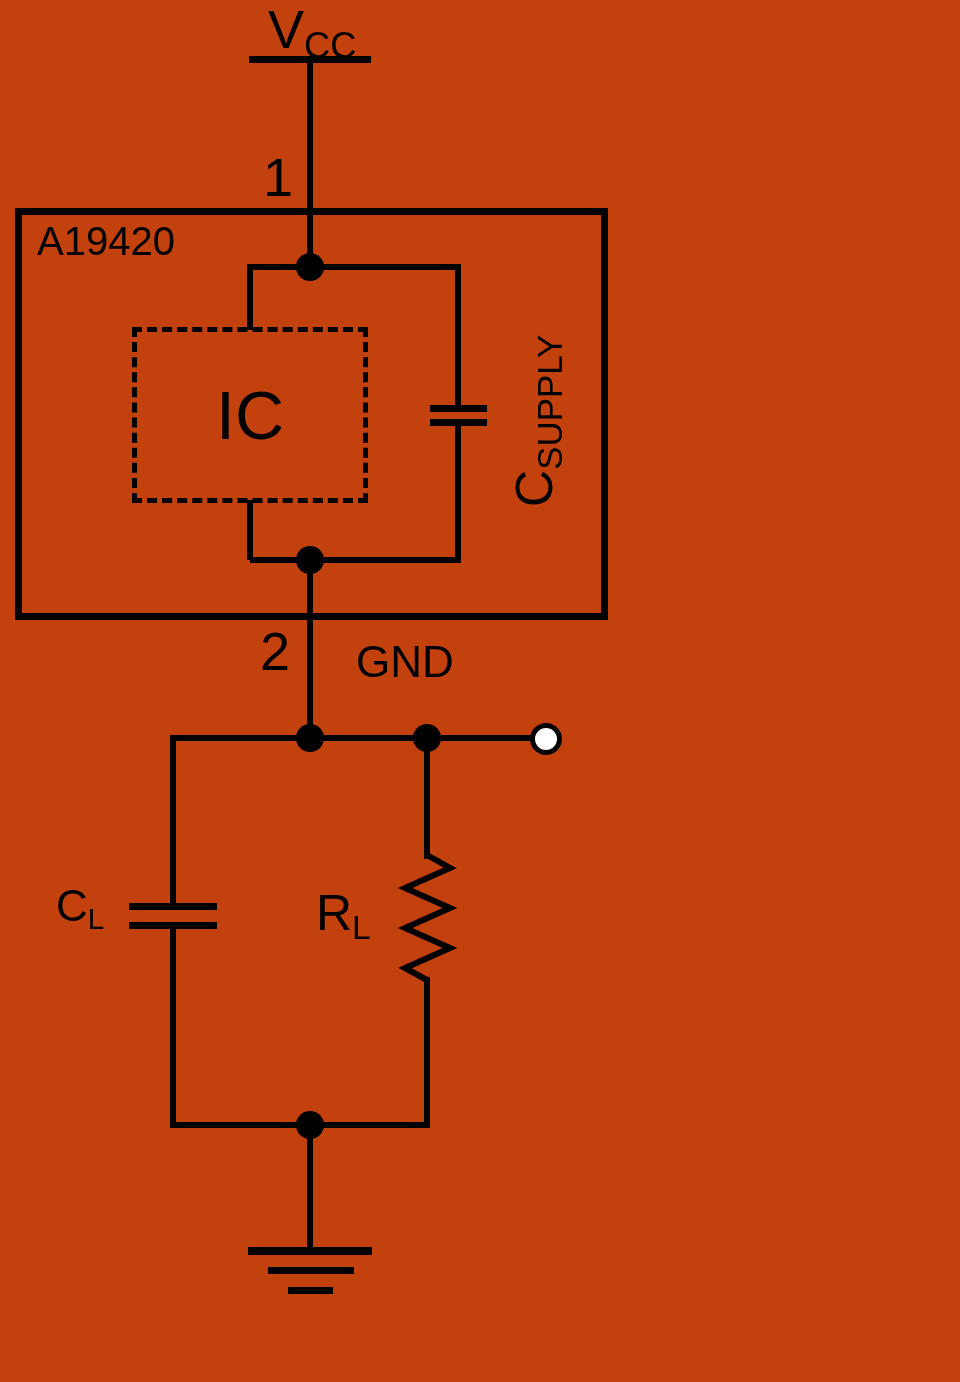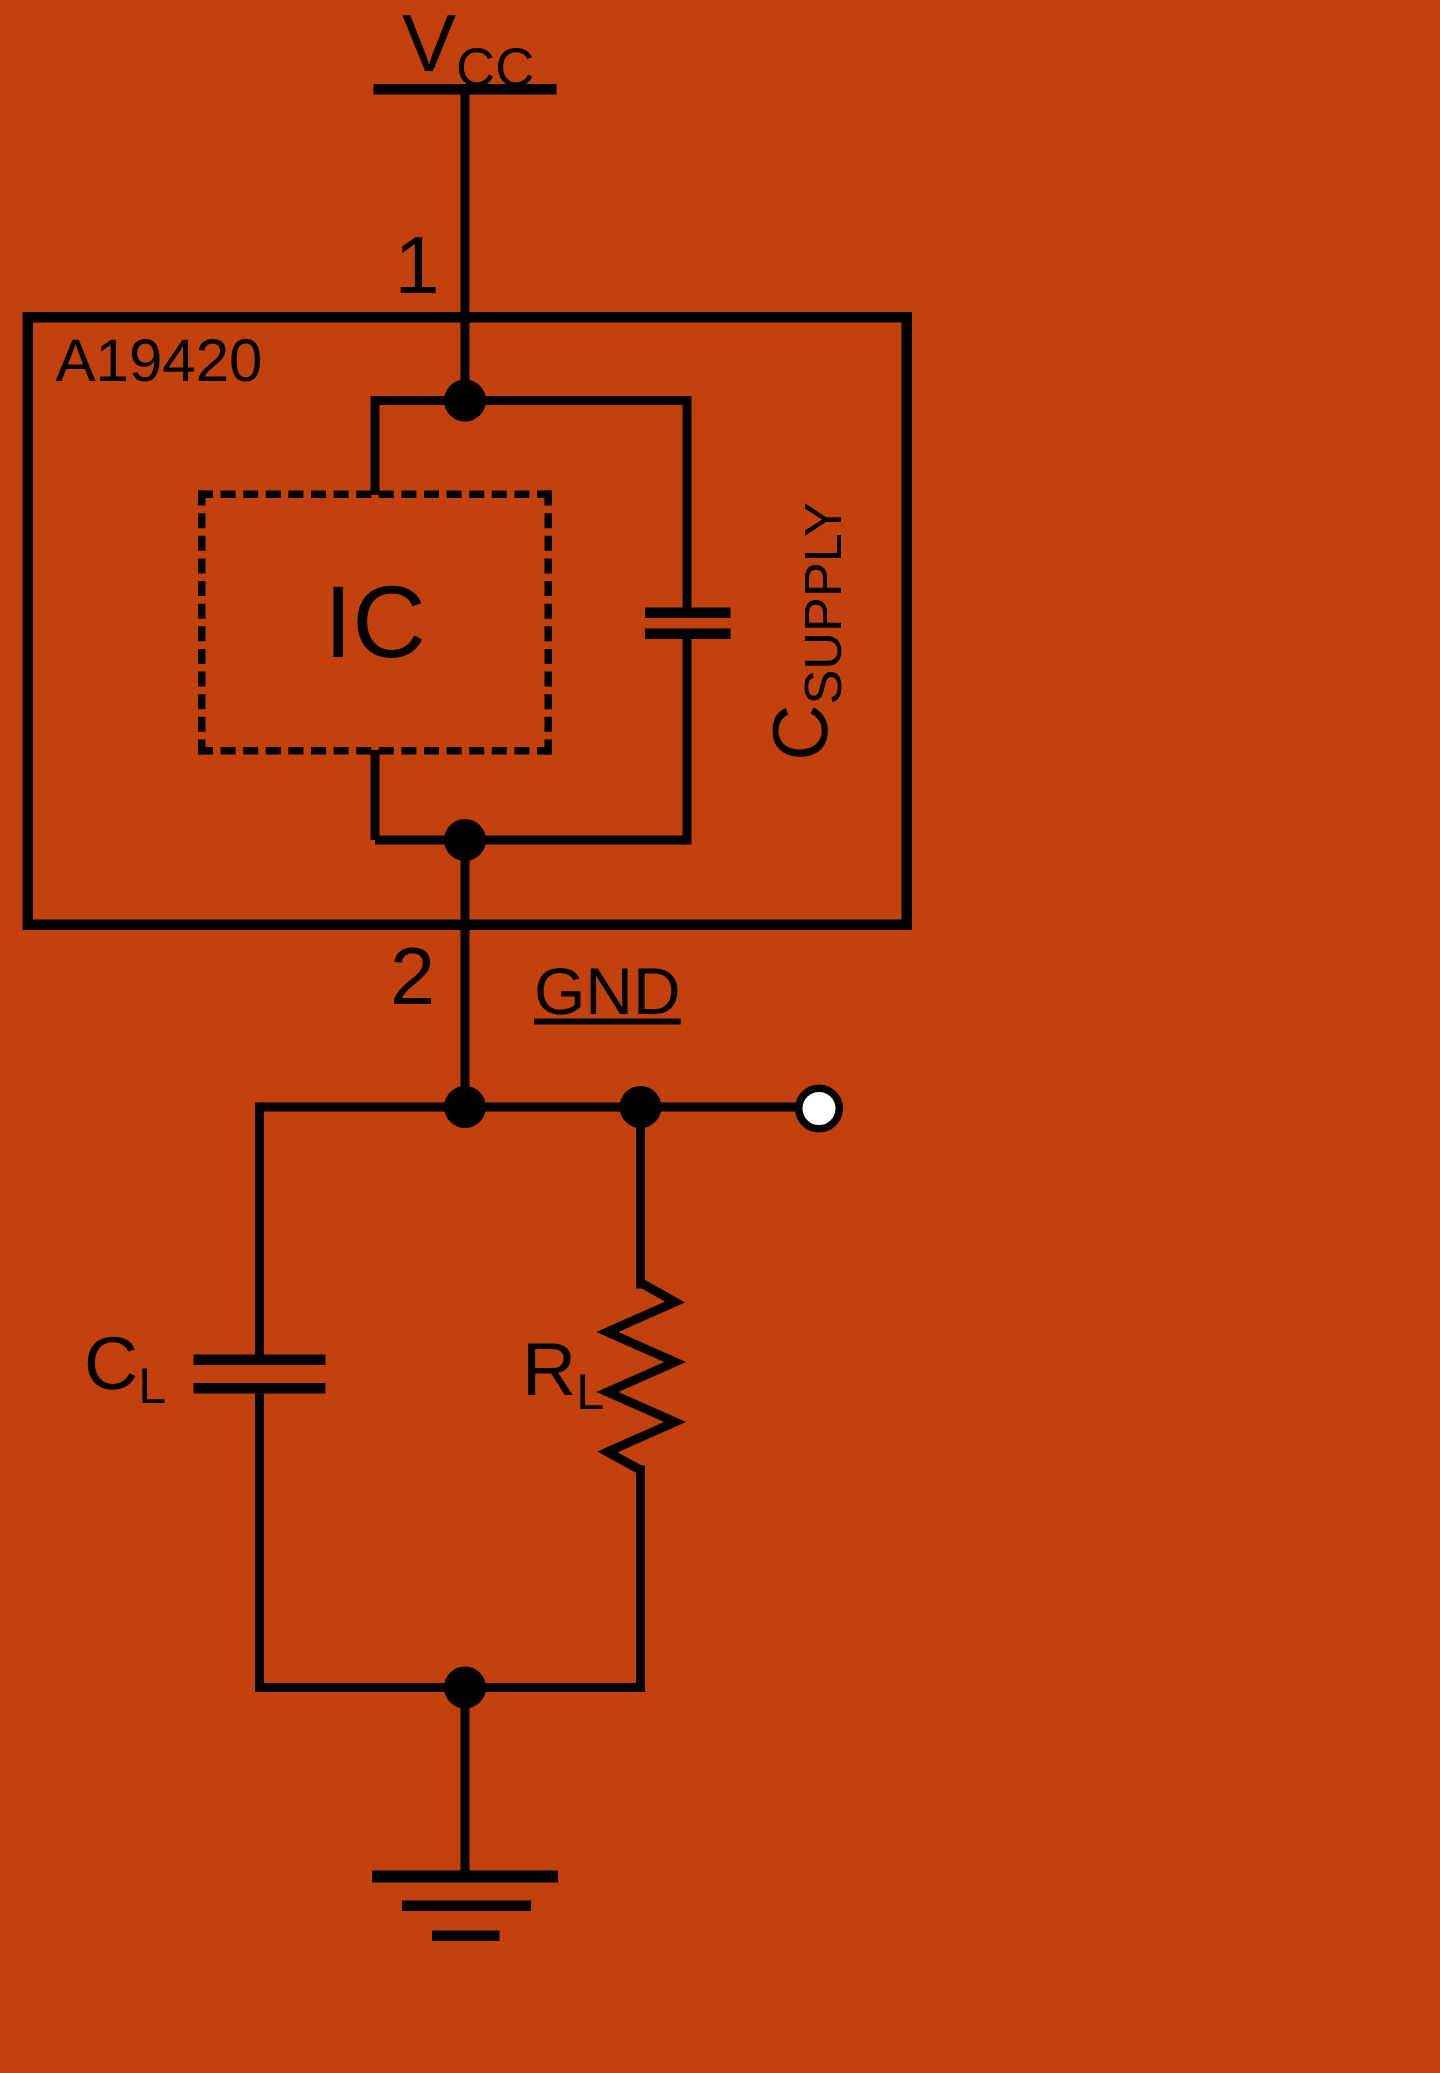--- a/index.html
+++ b/index.html
@@ -79,41 +79,39 @@
   }
   #pin2-label {
     left: 260px;
     top: 624px;
     font-size: 54px;
   }
   #gnd-label {
     left: 356px;
     top: 640px;
     font-size: 44px;
-    text-decoration: underline;
   }
   #csupply-label {
     left: 423px;
     top: 396px;
     width: 220px;
     height: 50px;
     font-size: 52px;
     text-align: center;
     transform: rotate(-90deg);
   }
   #cl-label {
     left: 56px;
     top: 884px;
-    font-size: 50px;
+    font-size: 44px;
   }
   #rl-label {
     left: 316px;
     top: 888px;
     font-size: 50px;
-    margin-left: 32px;
   }
   #vout-formula {
     left: 602px;
     top: 710px;
     font-size: 48px;
   }
   #vout-formula .op {
     margin: 0 10px;
   }
   #out-terminal {

